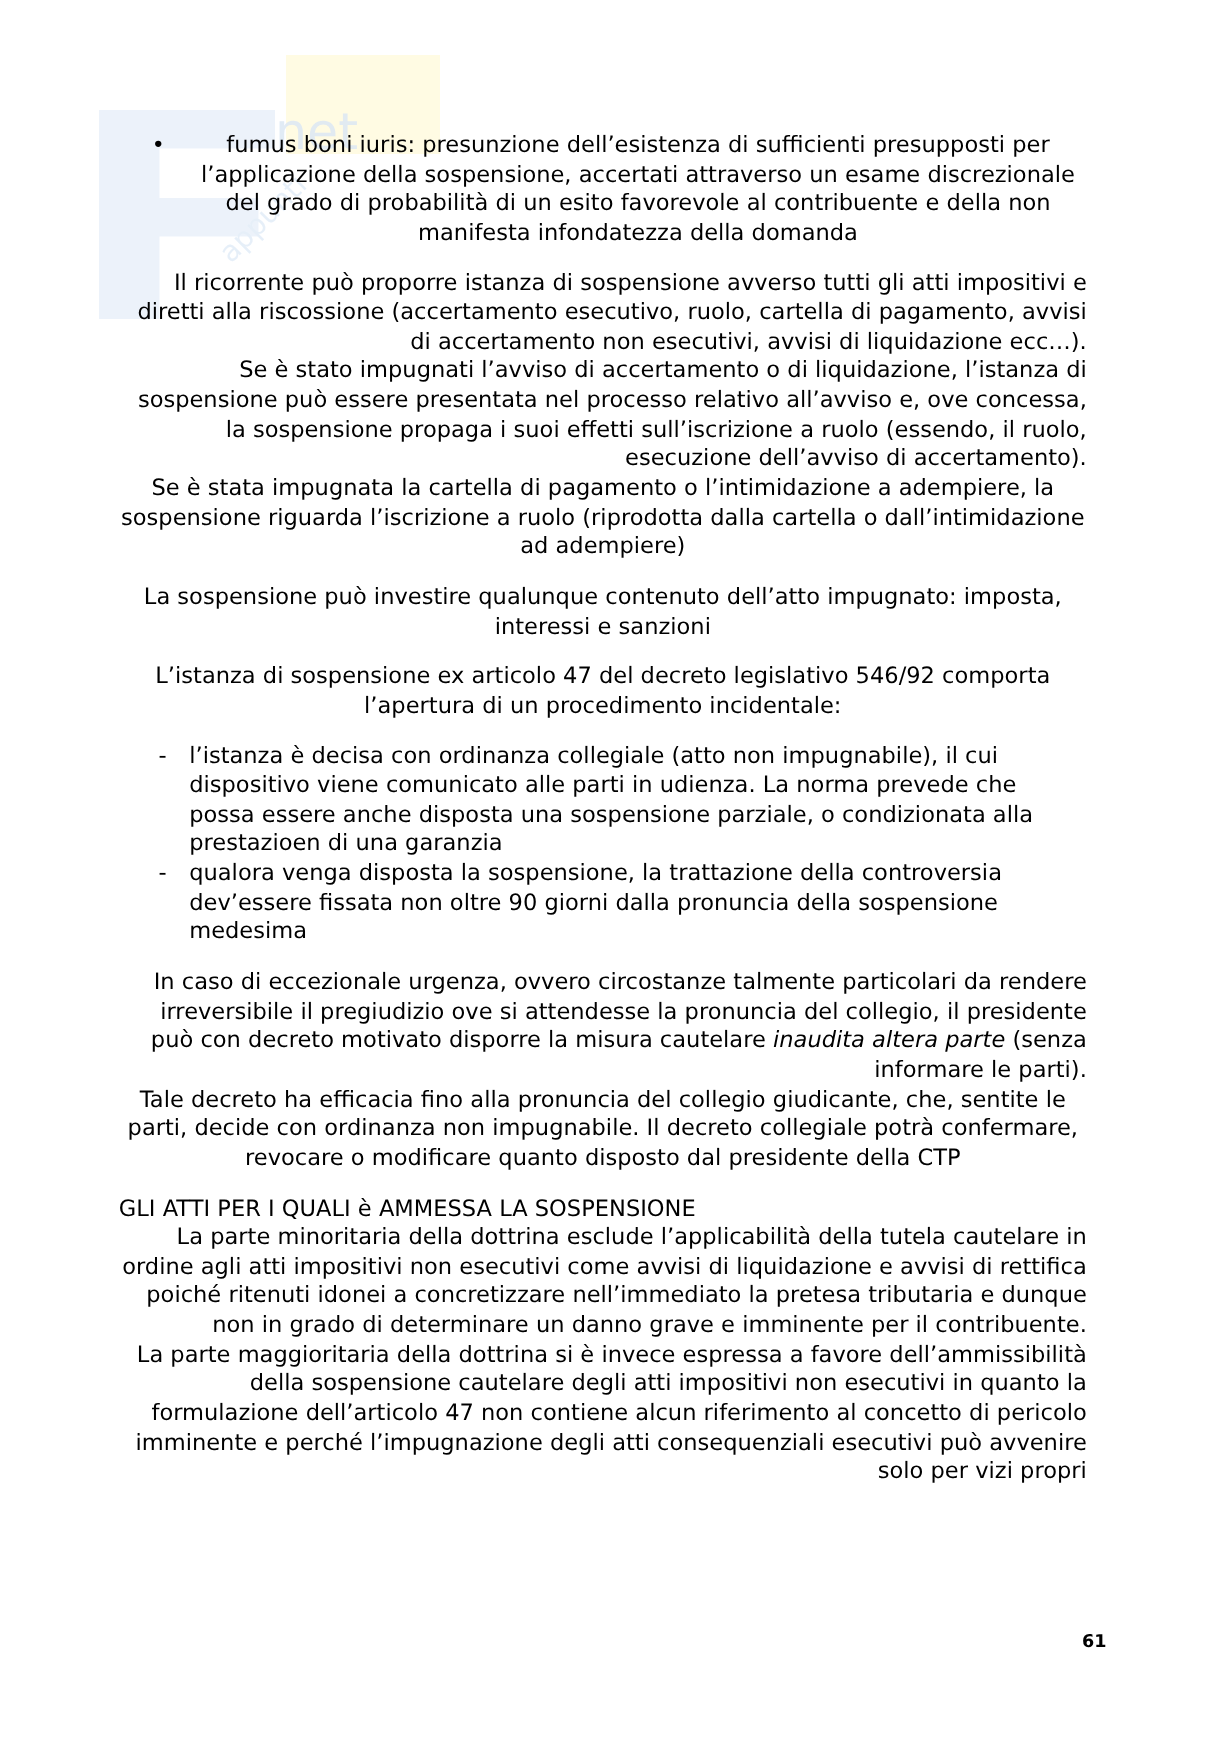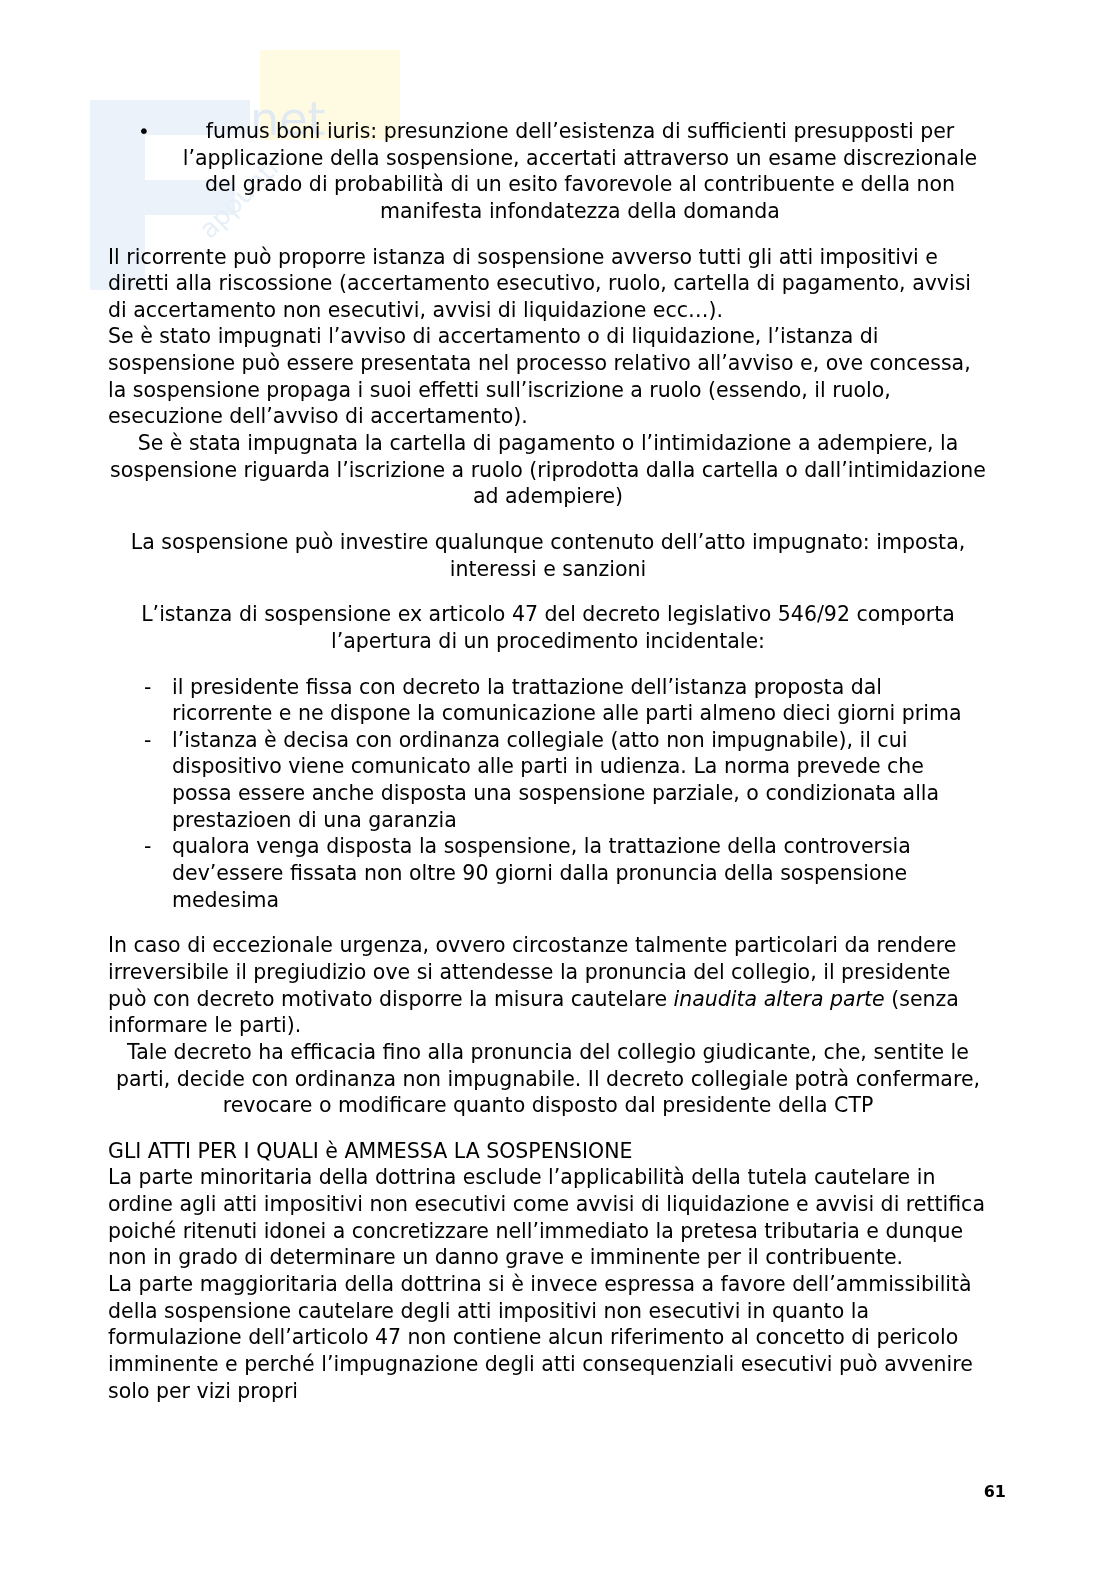--- a/index.html
+++ b/index.html
@@ -37,20 +37,21 @@
   }
   p {
     margin: 0 0 0 0;
   }
   .para {
     margin-bottom: 19px;
     text-align: center;
   }
   .para-tight {
     margin-bottom: 0;
+    text-align: right;
   }
   ul.bullets {
     list-style: none;
     margin: 0 0 19px 0;
     padding: 0;
     text-align: center;
   }
   ul.bullets > li {
     position: relative;
     padding-left: 64px;
@@ -115,21 +116,20 @@
 
     <p class="para-tight">Il ricorrente può proporre istanza di sospensione avverso tutti gli atti impositivi e diretti alla riscossione (accertamento esecutivo, ruolo, cartella di pagamento, avvisi di accertamento non esecutivi, avvisi di liquidazione ecc…).</p>
     <p class="para-tight">Se è stato impugnati l’avviso di accertamento o di liquidazione, l’istanza di sospensione può essere presentata nel processo relativo all’avviso e, ove concessa, la sospensione propaga i suoi effetti sull’iscrizione a ruolo (essendo, il ruolo, esecuzione dell’avviso di accertamento).</p>
     <p class="para">Se è stata impugnata la cartella di pagamento o l’intimidazione a adempiere, la sospensione riguarda l’iscrizione a ruolo (riprodotta dalla cartella o dall’intimidazione ad adempiere)</p>
 
     <p class="para">La sospensione può investire qualunque contenuto dell’atto impugnato: imposta, interessi e sanzioni</p>
 
     <p class="para">L’istanza di sospensione ex articolo 47 del decreto legislativo 546/92 comporta l’apertura di un procedimento incidentale:</p>
 
     <ul class="dashes">
-      <li>il presidente fissa con decreto la trattazione dell’istanza proposta dal ricorrente e ne dispone la comunicazione alle parti almeno dieci giorni prima</li>
       <li>l’istanza è decisa con ordinanza collegiale (atto non impugnabile), il cui dispositivo viene comunicato alle parti in udienza. La norma prevede che possa essere anche disposta una sospensione parziale, o condizionata alla prestazioen di una garanzia</li>
       <li>qualora venga disposta la sospensione, la trattazione della controversia dev’essere fissata non oltre 90 giorni dalla pronuncia della sospensione medesima</li>
     </ul>
 
     <p class="para-tight"><span>In caso di eccezionale urgenza, ovvero circostanze talmente particolari da rendere irreversibile il pregiudizio ove si attendesse la pronuncia del collegio, il presidente può con decreto motivato disporre la misura cautelare </span><em class="italic">inaudita altera parte</em><span> (senza informare le parti).</span></p>
     <p class="para">Tale decreto ha efficacia fino alla pronuncia del collegio giudicante, che, sentite le parti, decide con ordinanza non impugnabile. Il decreto collegiale potrà confermare, revocare o modificare quanto disposto dal presidente della CTP</p>
 
     <p class="heading">GLI ATTI PER I QUALI è AMMESSA LA SOSPENSIONE</p>
 
     <p class="para-tight">La parte minoritaria della dottrina esclude l’applicabilità della tutela cautelare in ordine agli atti impositivi non esecutivi come avvisi di liquidazione e avvisi di rettifica poiché ritenuti idonei a concretizzare nell’immediato la pretesa tributaria e dunque non in grado di determinare un danno grave e imminente per il contribuente.</p>

